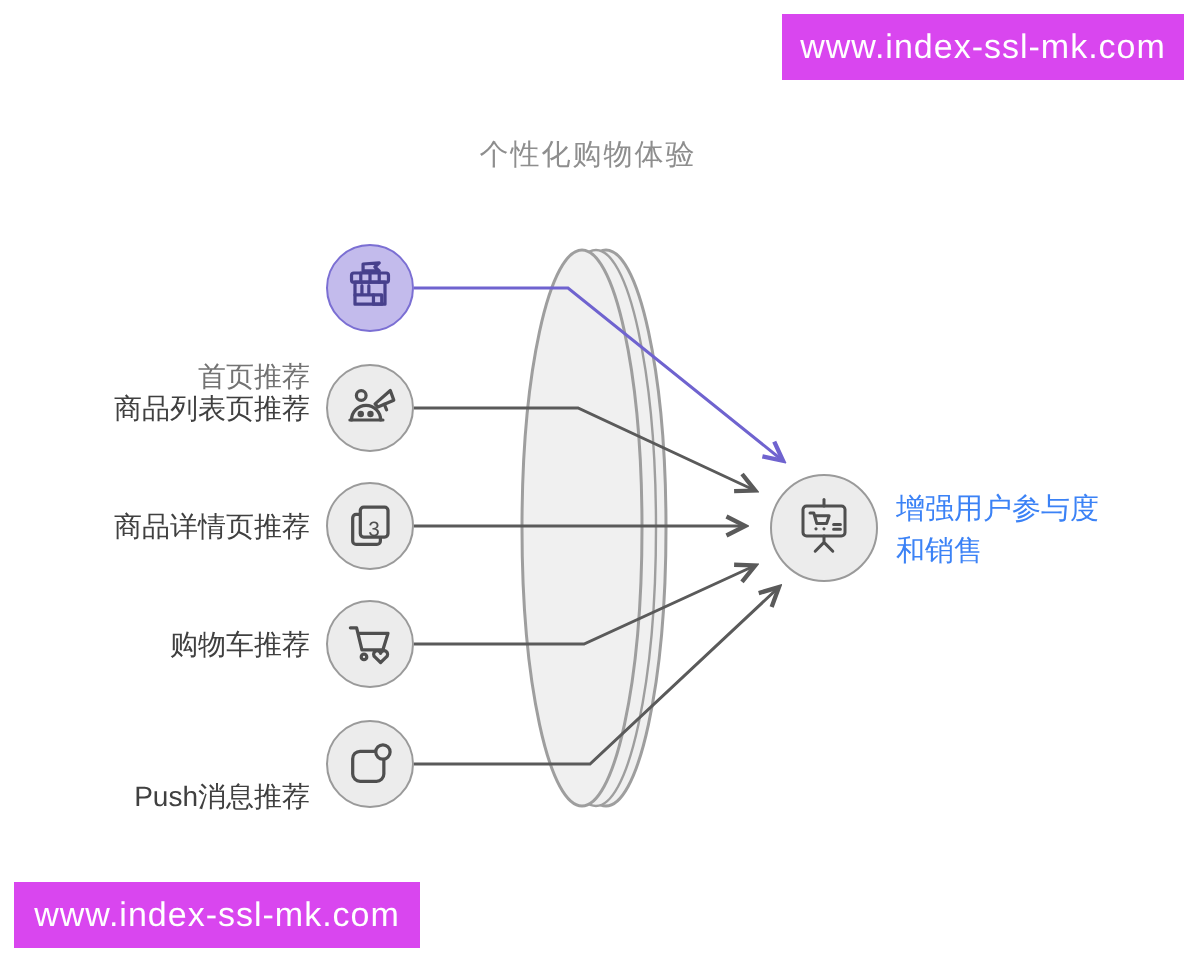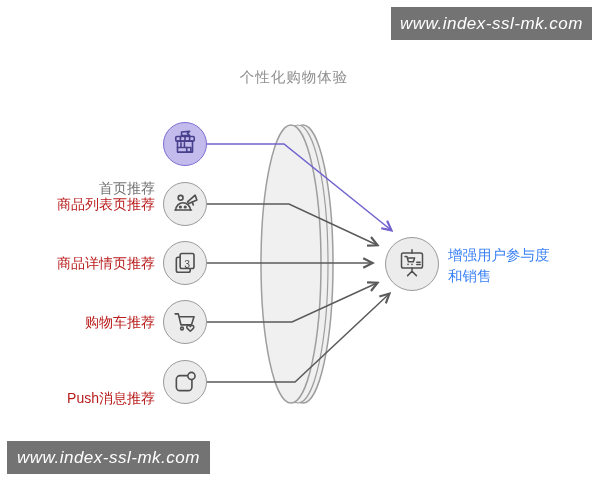--- a/index.html
+++ b/index.html
@@ -1,33 +1,33 @@
 <!DOCTYPE html>
 <html><head>
 <meta charset="utf-8">
 <style>
   html,body{margin:0;padding:0;background:#fff;}
   .stage{
     position:relative;width:600px;height:480px;background:#ffffff;overflow:hidden;
     font-family:"Liberation Sans","DejaVu Sans",sans-serif;
   }
   .watermark{
-    position:absolute;background:#737373;color:#ffffff;
+    position:absolute;background:#d946ef;color:#ffffff;
     font-size:17px;letter-spacing:0.5px;
-    display:flex;align-items:center;justify-content:center;font-style:italic;
+    display:flex;align-items:center;justify-content:center;
   }
   .watermark.top{left:391px;top:7px;width:201px;height:33px;}
   .watermark.bottom{left:7px;top:441px;width:203px;height:33px;}
   .diagram-title{
     position:absolute;left:0;right:12px;top:68px;text-align:center;
     font-size:14.5px;color:#8e8e8e;letter-spacing:1px;
   }
   .row-label{
     position:absolute;right:445px;height:20px;line-height:20px;
-    font-size:14px;color:#b91c1c;white-space:nowrap;text-align:right;
+    font-size:14px;color:#404040;white-space:nowrap;text-align:right;
   }
   .row-label.accent{color:#737373;margin-top:44px;}
   .node{
     position:absolute;left:163px;width:44px;height:44px;border-radius:50%;
     background:#ececec;border:1.5px solid #9a9a9a;box-sizing:border-box;
     display:flex;align-items:center;justify-content:center;
   }
   .node.accent{background:#c3bbec;border-color:#7b6fd3;}
   .target-node{
     position:absolute;left:385px;top:237px;width:54px;height:54px;border-radius:50%;

